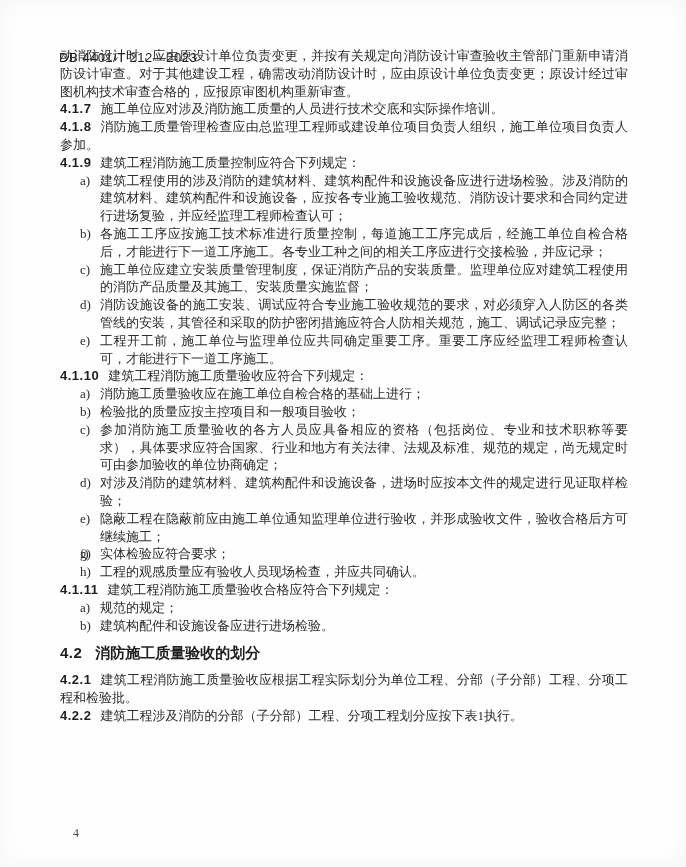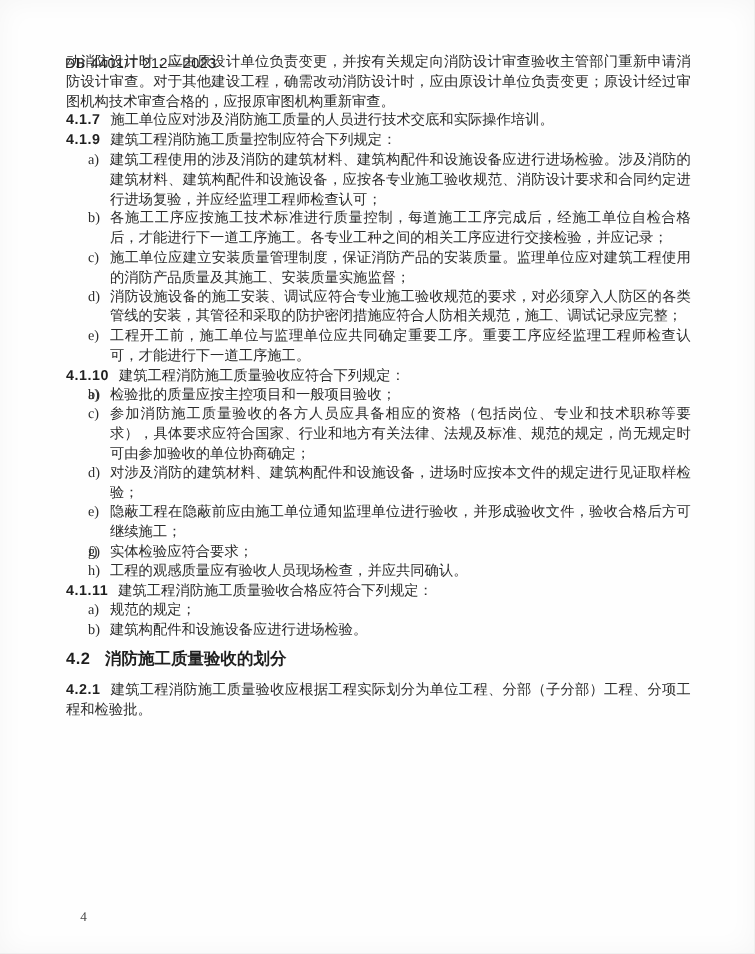--- a/index.html
+++ b/index.html
@@ -77,47 +77,49 @@
 <div class="page">
 
   <div class="doc-header">DB 4401/T 212—2023</div>
 
   <div class="content">
 
     <p class="para">动消防设计时，应由原设计单位负责变更，并按有关规定向消防设计审查验收主管部门重新申请消防设计审查。对于其他建设工程，确需改动消防设计时，应由原设计单位负责变更；原设计经过审图机构技术审查合格的，应报原审图机构重新审查。</p>
 
     <p class="clause"><span class="num">4.1.7</span><span>施工单位应对涉及消防施工质量的人员进行技术交底和实际操作培训。</span></p>
 
+    <p class="clause"><span class="num">4.1.8</span><span>消防施工质量管理检查应由总监理工程师或建设单位项目负责人组织，施工单位项目负责人参加。</span></p>
 
     <p class="clause"><span class="num">4.1.9</span><span>建筑工程消防施工质量控制应符合下列规定：</span></p>
 
     <div class="sub"><span class="label">a)</span><span>建筑工程使用的涉及消防的建筑材料、建筑构配件和设施设备应进行进场检验。涉及消防的建筑材料、建筑构配件和设施设备，应按各专业施工验收规范、消防设计要求和合同约定进行进场复验，并应经监理工程师检查认可；</span></div>
     <div class="sub"><span class="label">b)</span><span>各施工工序应按施工技术标准进行质量控制，每道施工工序完成后，经施工单位自检合格后，才能进行下一道工序施工。各专业工种之间的相关工序应进行交接检验，并应记录；</span></div>
     <div class="sub"><span class="label">c)</span><span>施工单位应建立安装质量管理制度，保证消防产品的安装质量。监理单位应对建筑工程使用的消防产品质量及其施工、安装质量实施监督；</span></div>
     <div class="sub"><span class="label">d)</span><span>消防设施设备的施工安装、调试应符合专业施工验收规范的要求，对必须穿入人防区的各类管线的安装，其管径和采取的防护密闭措施应符合人防相关规范，施工、调试记录应完整；</span></div>
     <div class="sub"><span class="label">e)</span><span>工程开工前，施工单位与监理单位应共同确定重要工序。重要工序应经监理工程师检查认可，才能进行下一道工序施工。</span></div>
 
     <p class="clause"><span class="num">4.1.10</span><span>建筑工程消防施工质量验收应符合下列规定：</span></p>
 
-    <div class="sub"><span class="label">a)</span></div>
+    <div class="sub"><span class="label">a)</span><span>消防施工质量验收应在施工单位自检合格的基础上进行；</span></div>
     <div class="sub"><span class="label">b)</span><span>检验批的质量应按主控项目和一般项目验收；</span></div>
     <div class="sub"><span class="label">c)</span><span>参加消防施工质量验收的各方人员应具备相应的资格（包括岗位、专业和技术职称等要求），具体要求应符合国家、行业和地方有关法律、法规及标准、规范的规定，尚无规定时可由参加验收的单位协商确定；</span></div>
     <div class="sub"><span class="label">d)</span><span>对涉及消防的建筑材料、建筑构配件和设施设备，进场时应按本文件的规定进行见证取样检验；</span></div>
     <div class="sub"><span class="label">e)</span><span>隐蔽工程在隐蔽前应由施工单位通知监理单位进行验收，并形成验收文件，验收合格后方可继续施工；</span></div>
     <div class="sub"><span class="label">f)</span></div>
     <div class="sub"><span class="label">g)</span><span>实体检验应符合要求；</span></div>
     <div class="sub"><span class="label">h)</span><span>工程的观感质量应有验收人员现场检查，并应共同确认。</span></div>
 
     <p class="clause"><span class="num">4.1.11</span><span>建筑工程消防施工质量验收合格应符合下列规定：</span></p>
 
     <div class="sub"><span class="label">a)</span><span>规范的规定；</span></div>
     <div class="sub"><span class="label">b)</span><span>建筑构配件和设施设备应进行进场检验。</span></div>
 
     <p class="section-heading"><span class="num">4.2</span><span>消防施工质量验收的划分</span></p>
 
     <p class="clause"><span class="num">4.2.1</span><span>建筑工程消防施工质量验收应根据工程实际划分为单位工程、分部（子分部）工程、分项工程和检验批。</span></p>
 
+    <p class="clause"><span class="num">4.2.2</span><span>建筑工程涉及消防的分部（子分部）工程、分项工程划分应按下表1执行。</span></p>
 
   </div>
 
   <div class="page-number">4</div>
 
 </div>
 
 </body></html>

